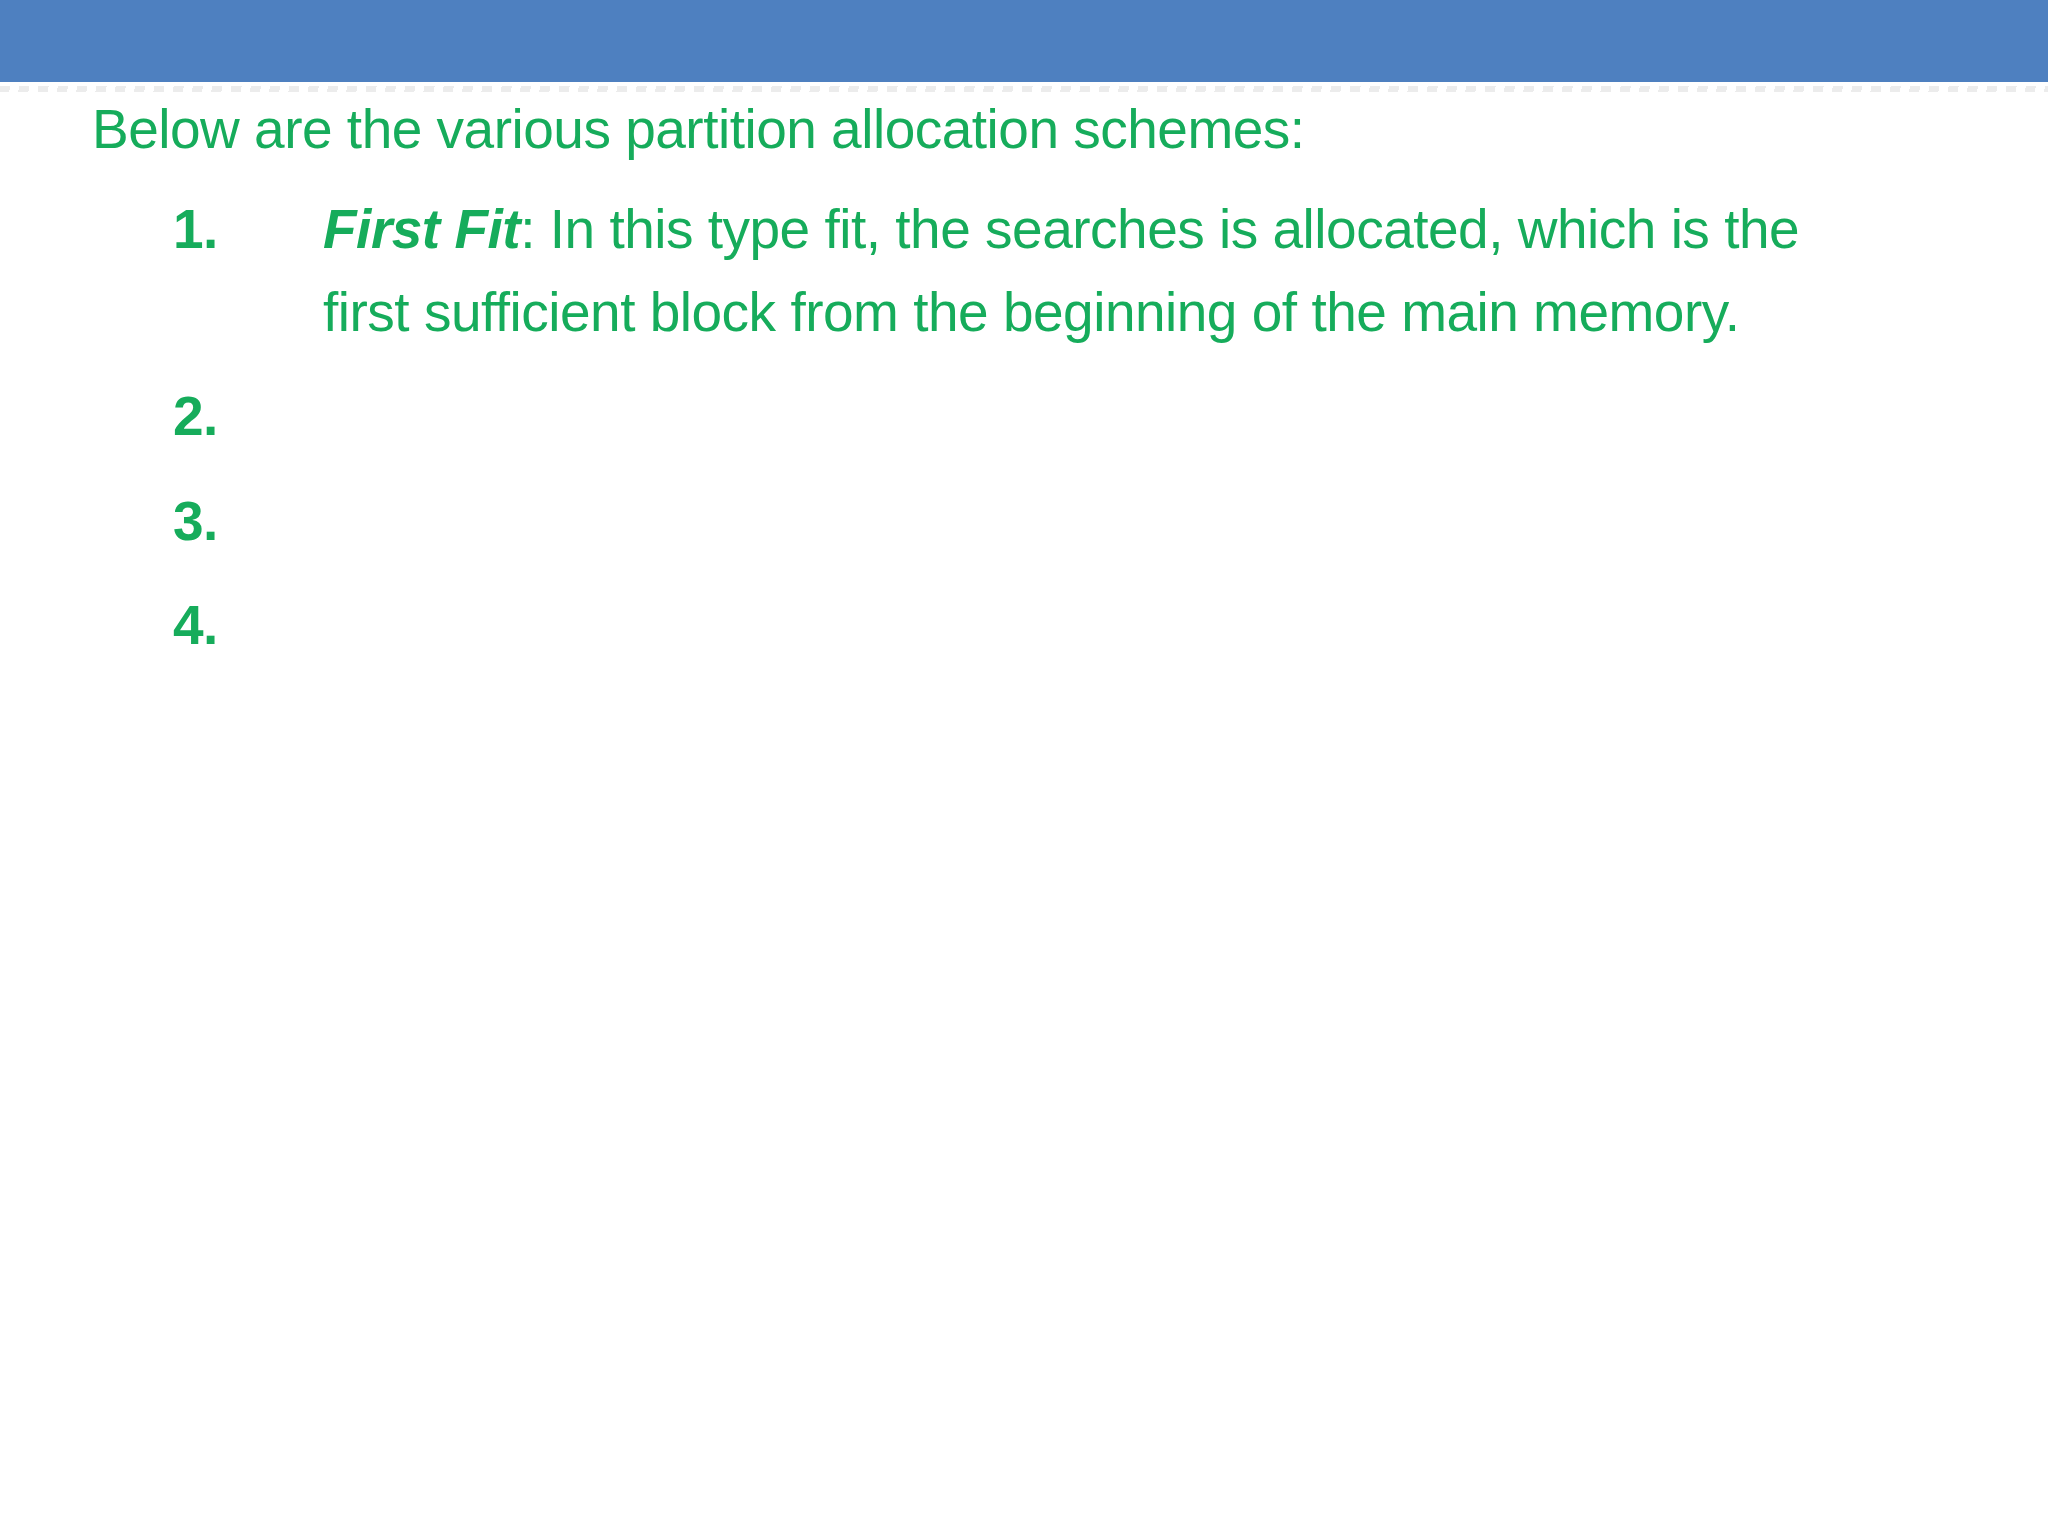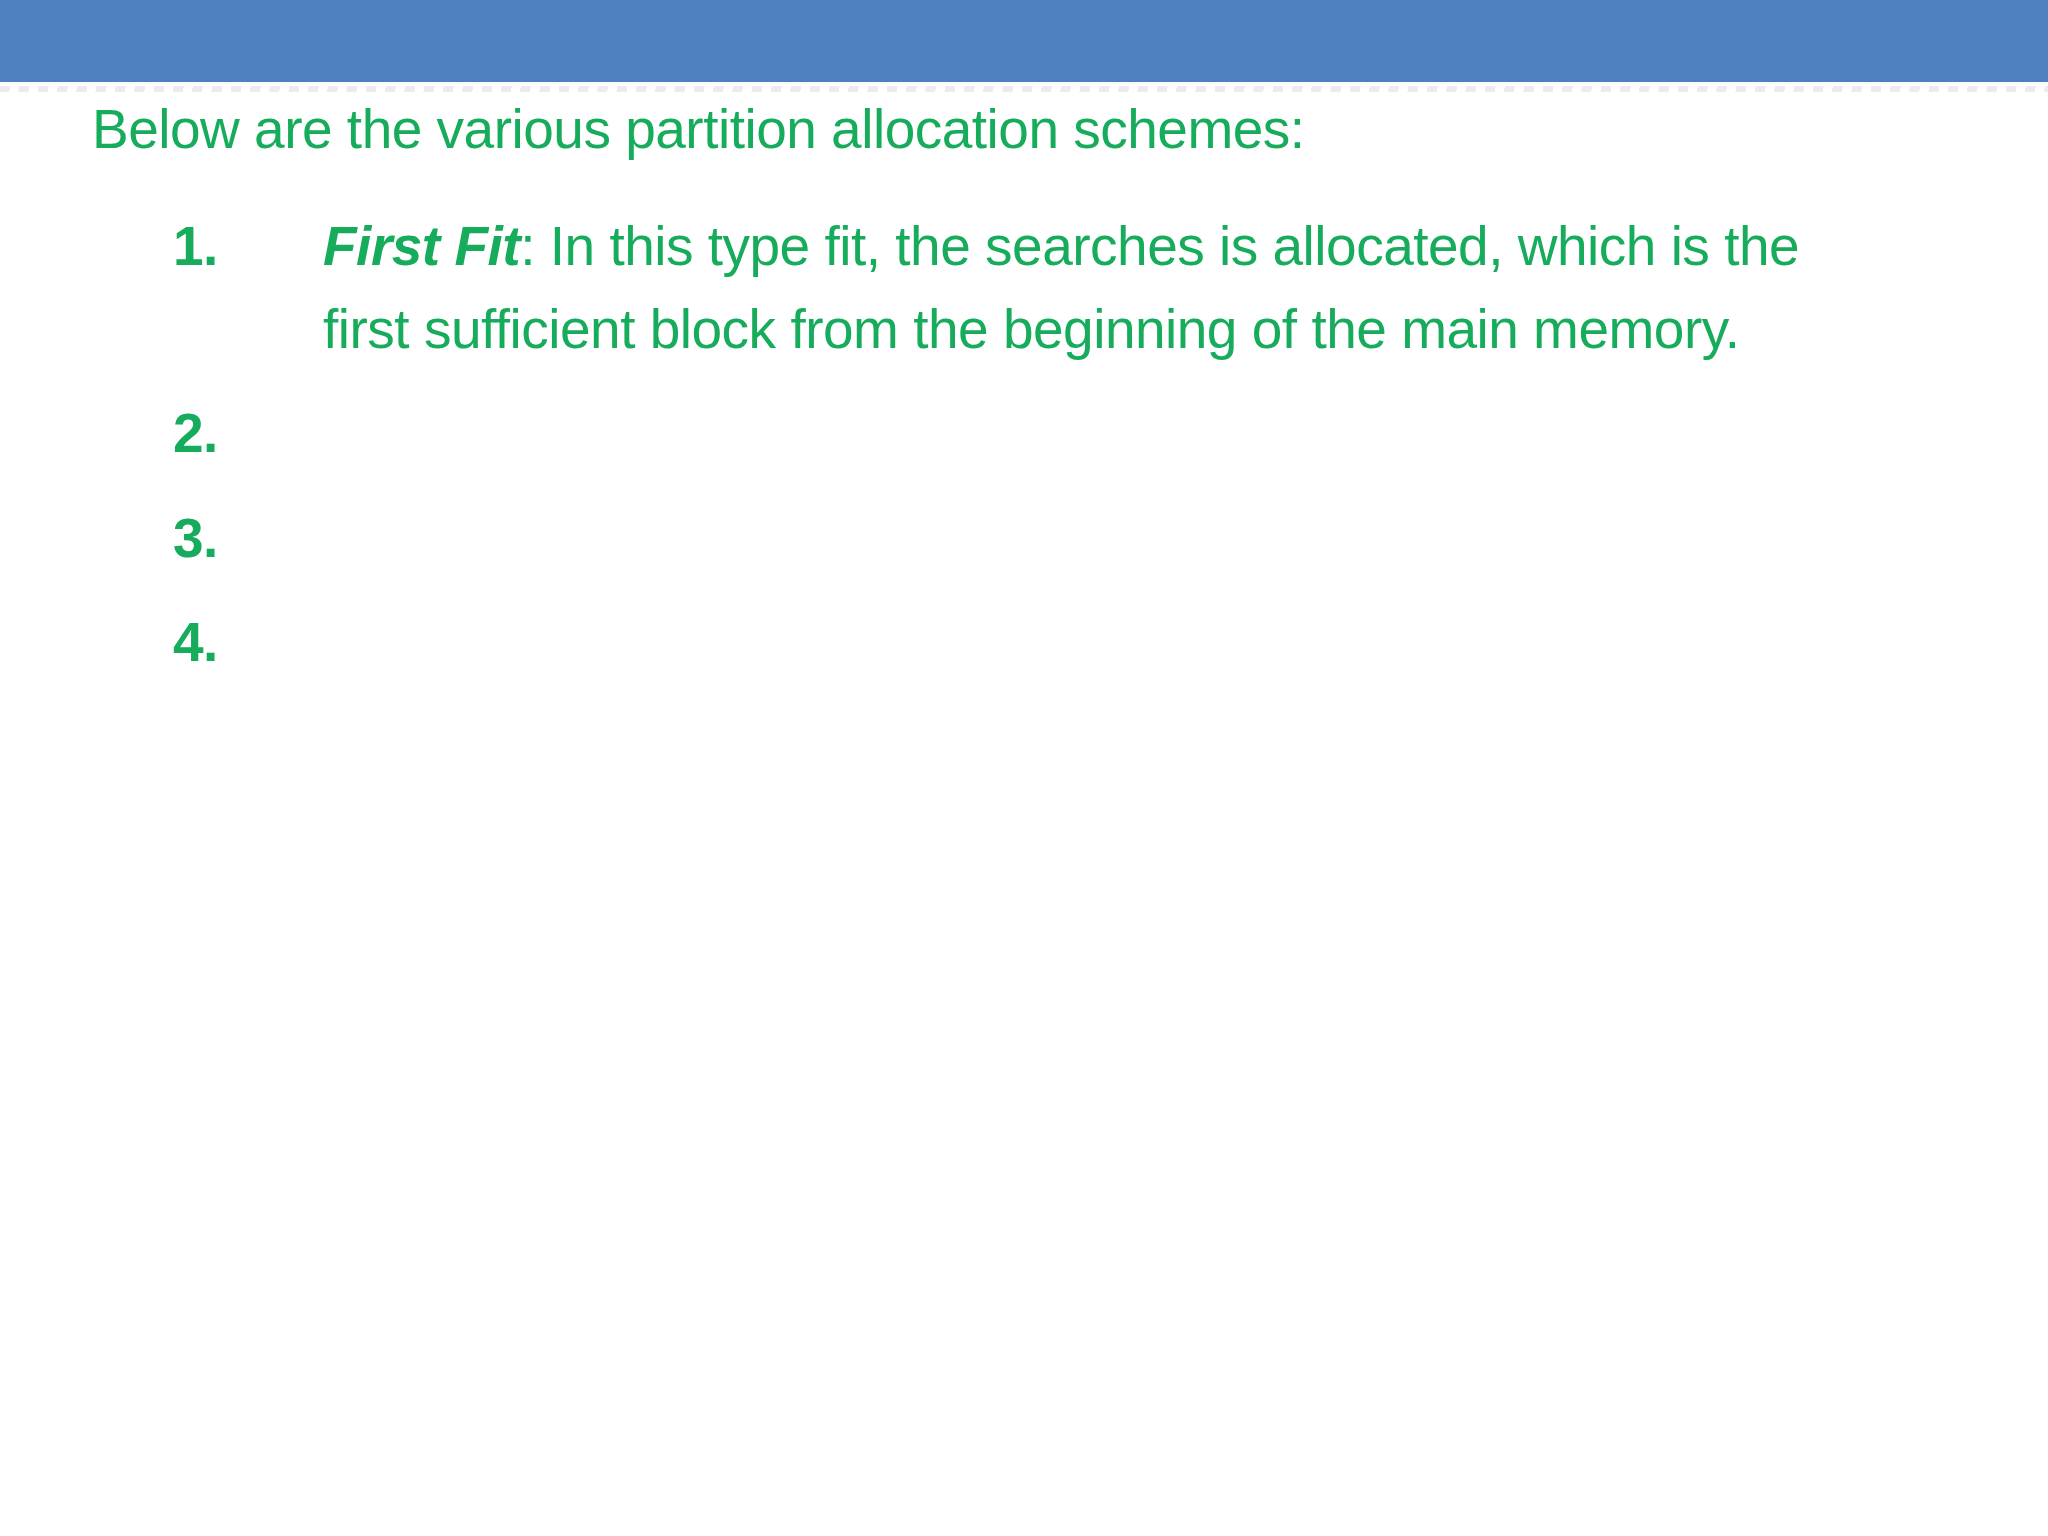--- a/index.html
+++ b/index.html
@@ -33,21 +33,21 @@
     max-width:1520px;
     text-align:center;
     font-size:100px;
     font-weight:bold;
     line-height:1.32;
     color:var(--color-title-text);
     letter-spacing:-1px;
   }
 
   .intro{
-    margin:0 0 39px 92px;
+    margin:0 0 22px 92px;
     font-size:55px;
     line-height:1.35;
     color:var(--color-body-text);
     letter-spacing:-0.5px;
   }
 
   ol.schemes{
     list-style:none;
     margin:0; padding:0 0 0 173px;
   }

